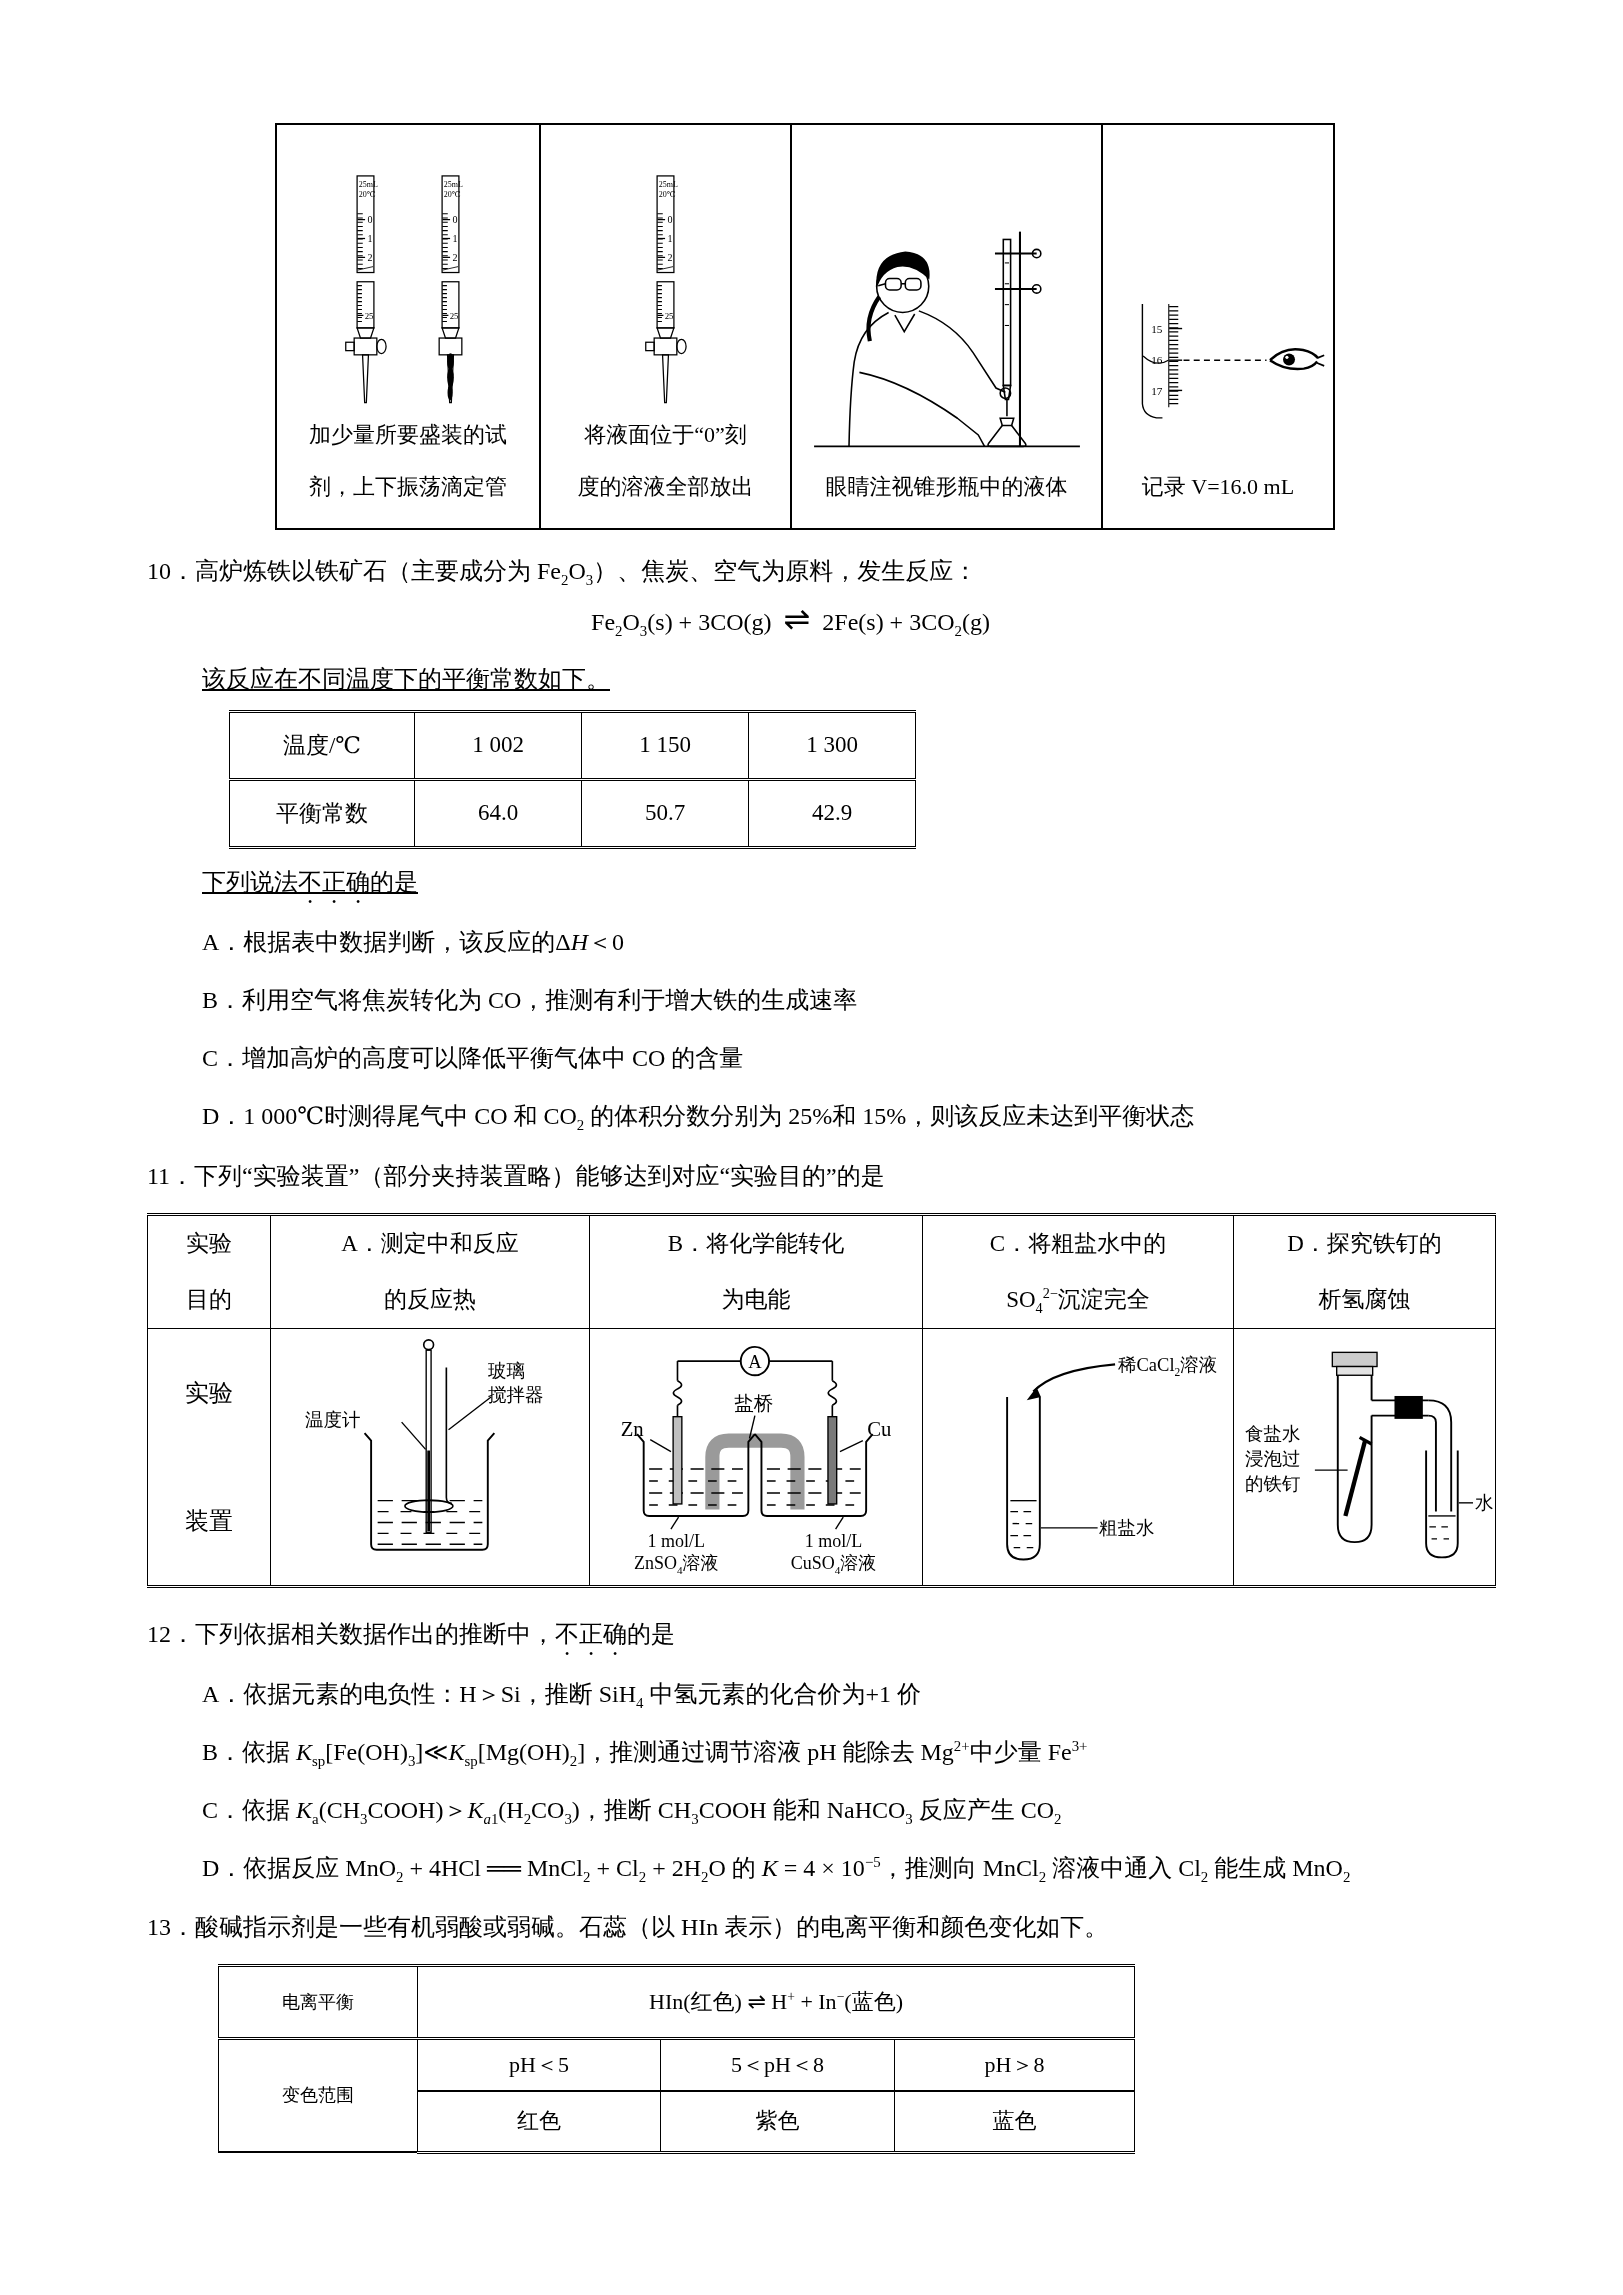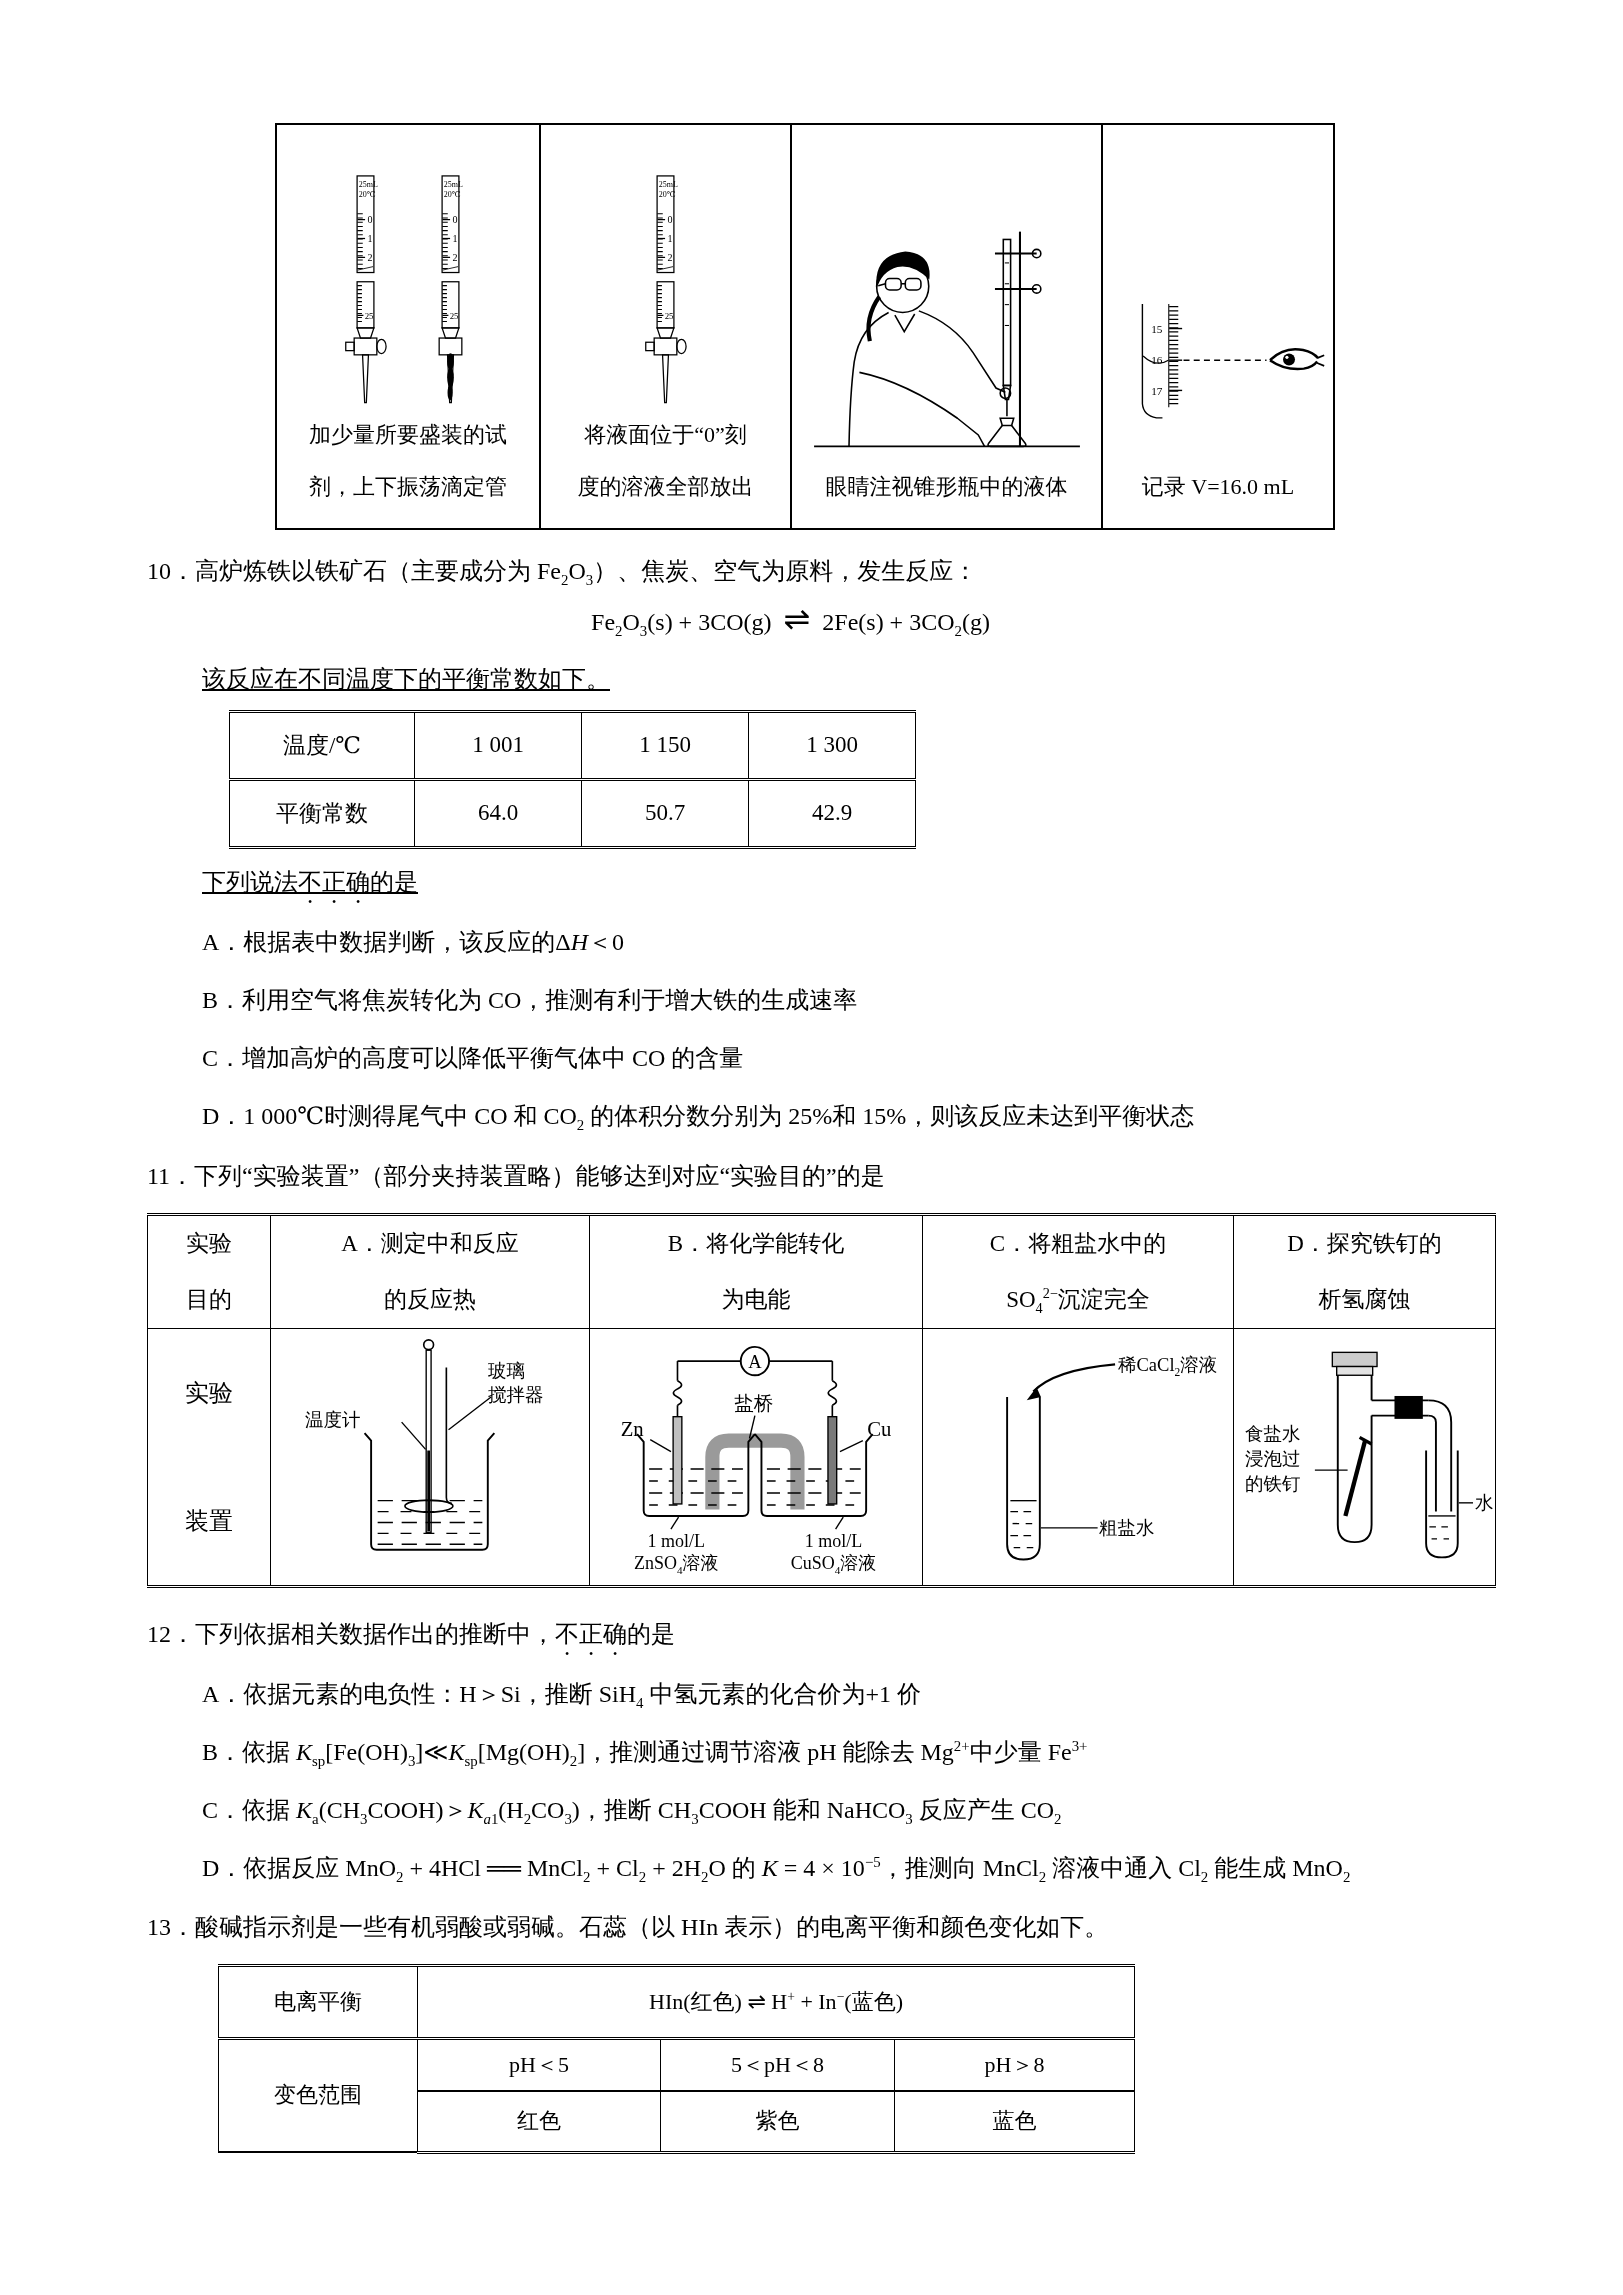--- a/index.html
+++ b/index.html
@@ -50,21 +50,21 @@
   .dev svg{position:absolute;left:0;top:0;}
   .dev-label{position:absolute;font-size:18.5px;line-height:24px;white-space:nowrap;}
   .dev-label.ctr{text-align:center;white-space:normal;}
   
   table.ind{border-collapse:collapse;table-layout:fixed;margin:5.5px 0 0 71px;}
   table.ind td{border:1.1px solid #000;text-align:center;}
   table.ind tr.r1 td{border-top:3.8px double #000;border-bottom:3.8px double #000;height:68px;}
   table.ind tr.r2 td{border-bottom:2.7px solid #000;height:48px;}
   table.ind tr.r3 td{border-bottom:3.8px double #000;height:57px;}
   table.ind td.mg{border-bottom:3.8px double #000;text-align:center;}
-  .ind .lab{font-size:22px;}
+  .ind .lab{font-size:18px;}
   .ind .sans{font-family:Liberation Serif, serif;font-size:22px;}
   
   svg{display:block;}
   svg text{font-family:"Liberation Serif","DejaVu Serif",serif;fill:#000;}
   svg .ln{stroke:#000;fill:none;}
   .sol-label{font-size:18px;line-height:22px;text-align:center;}
 </style>
 </head>
 <body>
 
@@ -232,21 +232,21 @@
   <table class="ktab">
     <colgroup>
           <col style="width:185px">
           <col style="width:167px">
           <col style="width:167px">
           <col style="width:167px">
         </colgroup>
     <tbody>
           <tr class="t">
       <td>温度/℃</td>
-      <td>1 001</td>
+      <td>1 002</td>
       <td>1 150</td>
       <td>1 300</td>
     </tr>
     <tr class="b">
       <td>平衡常数</td>
       <td>64.0</td>
       <td>50.7</td>
       <td>42.9</td>
     </tr>
   </tbody>

